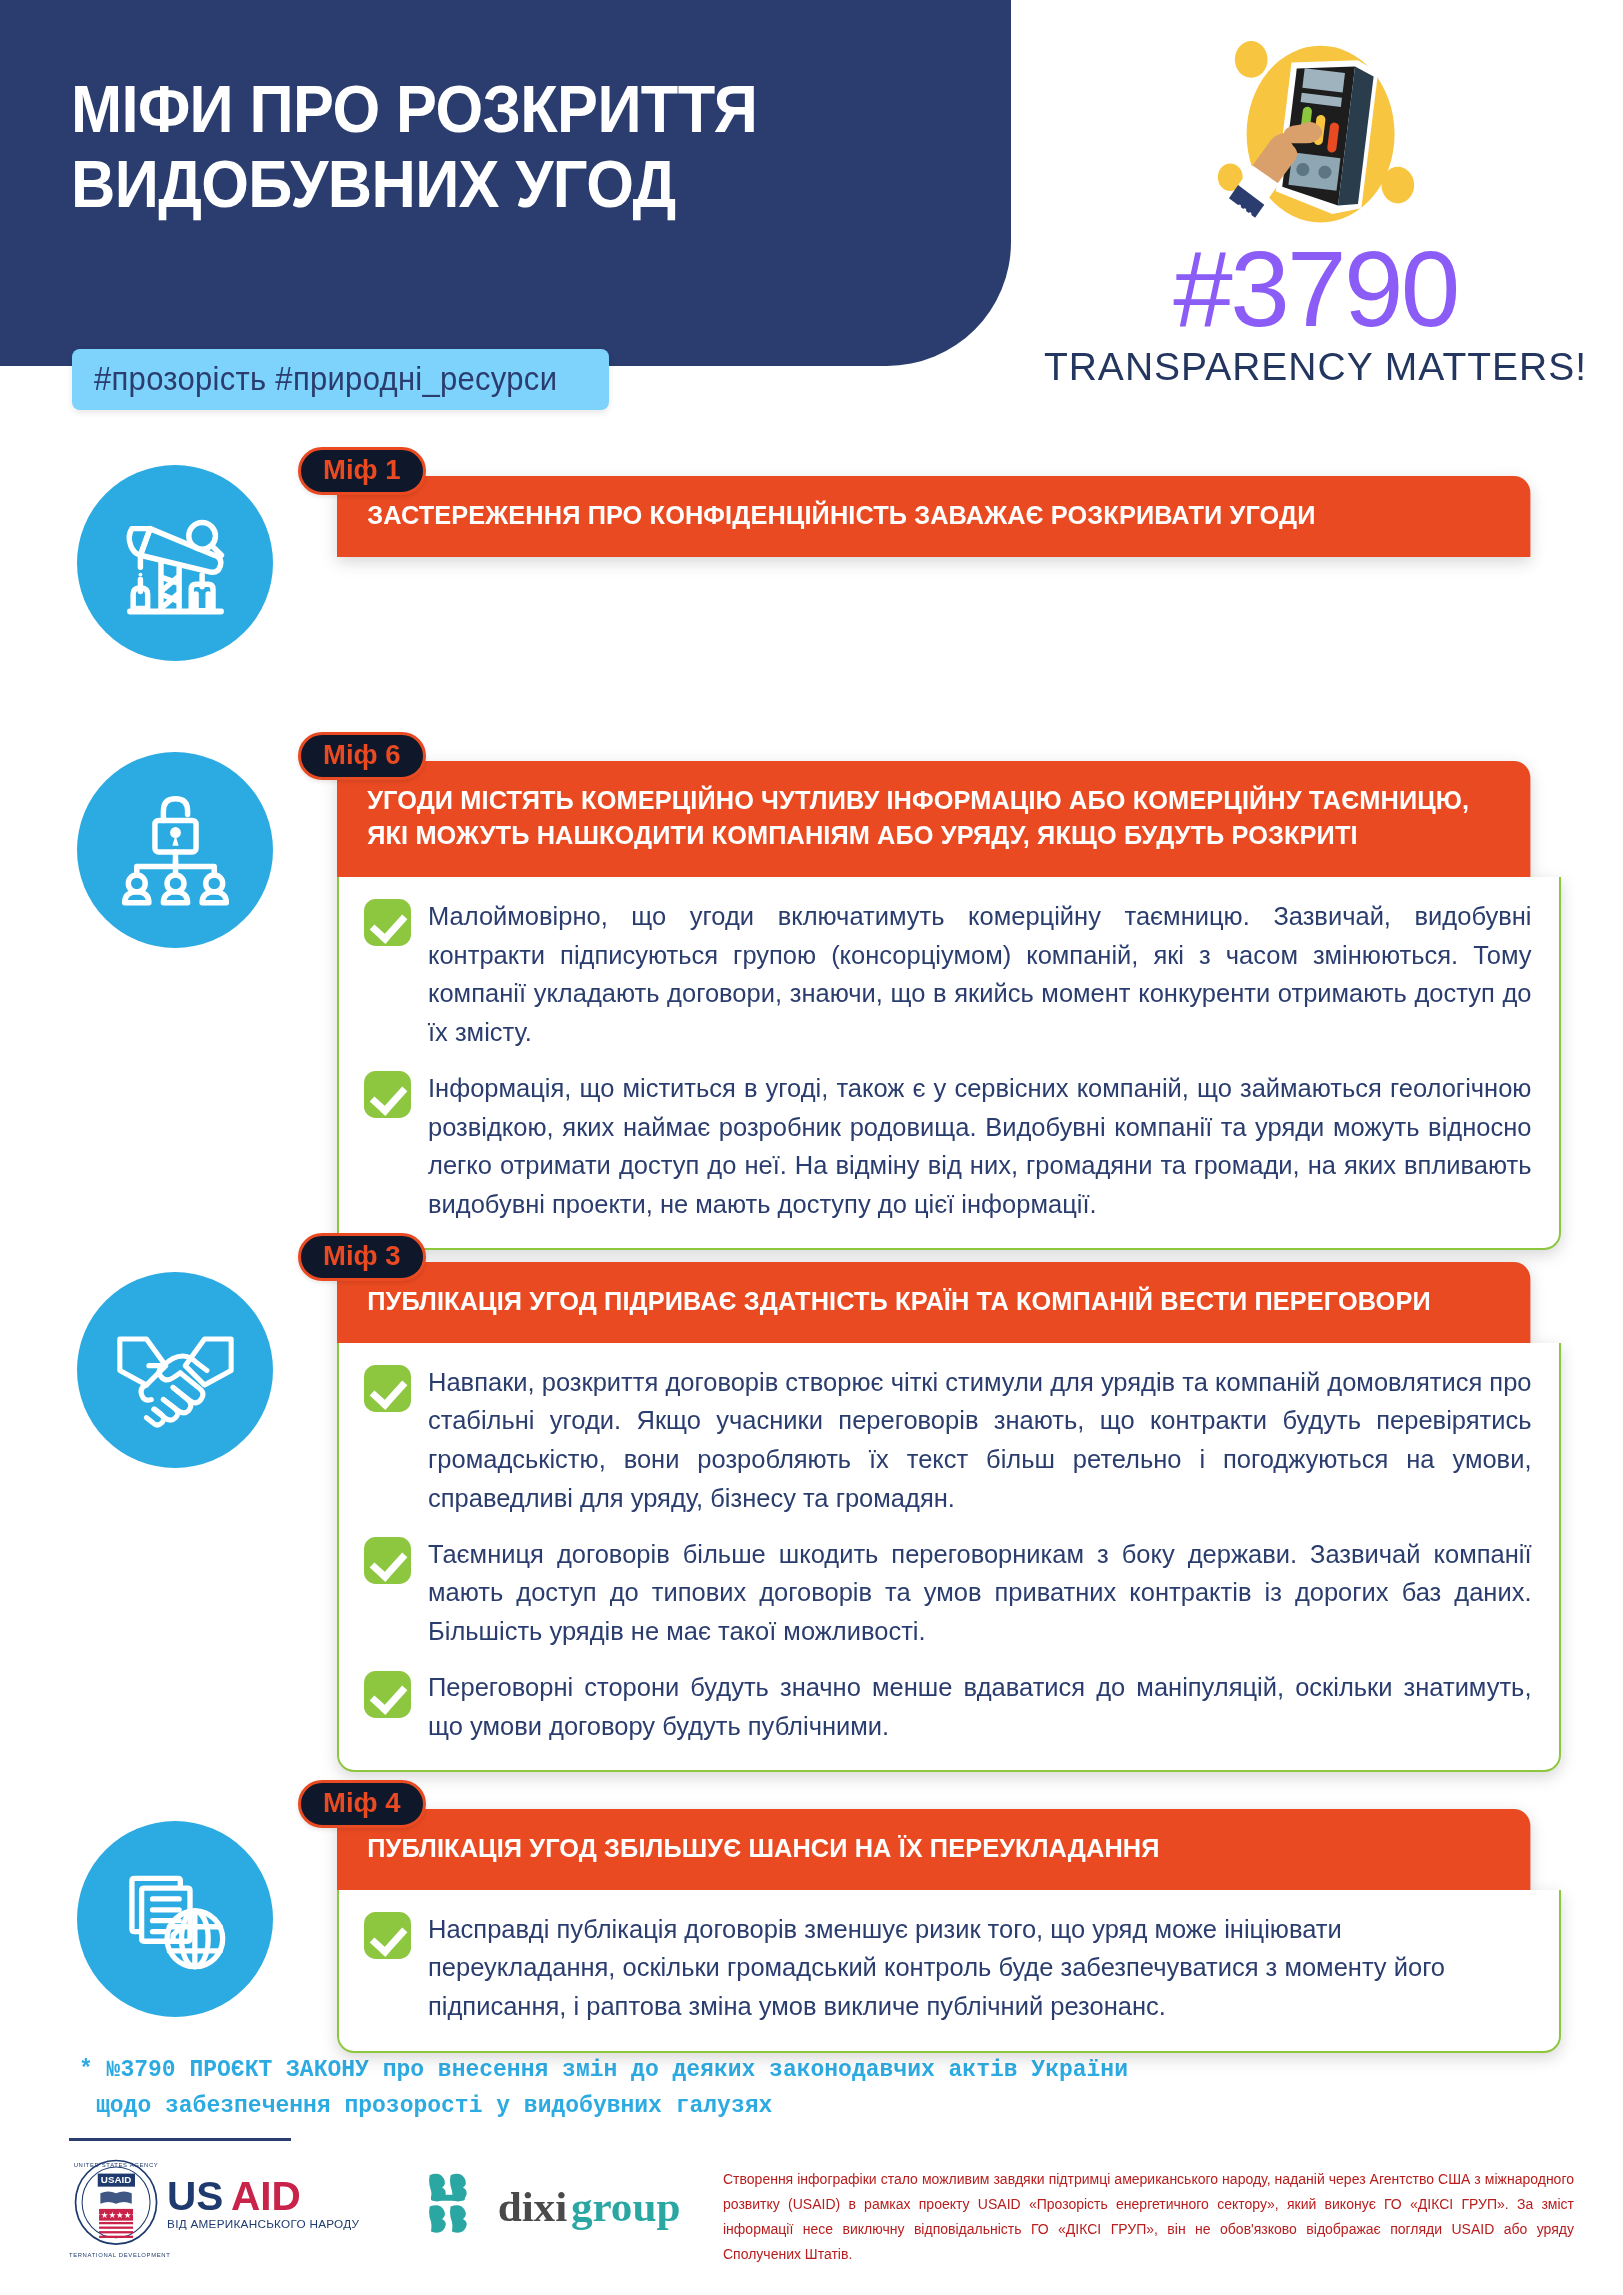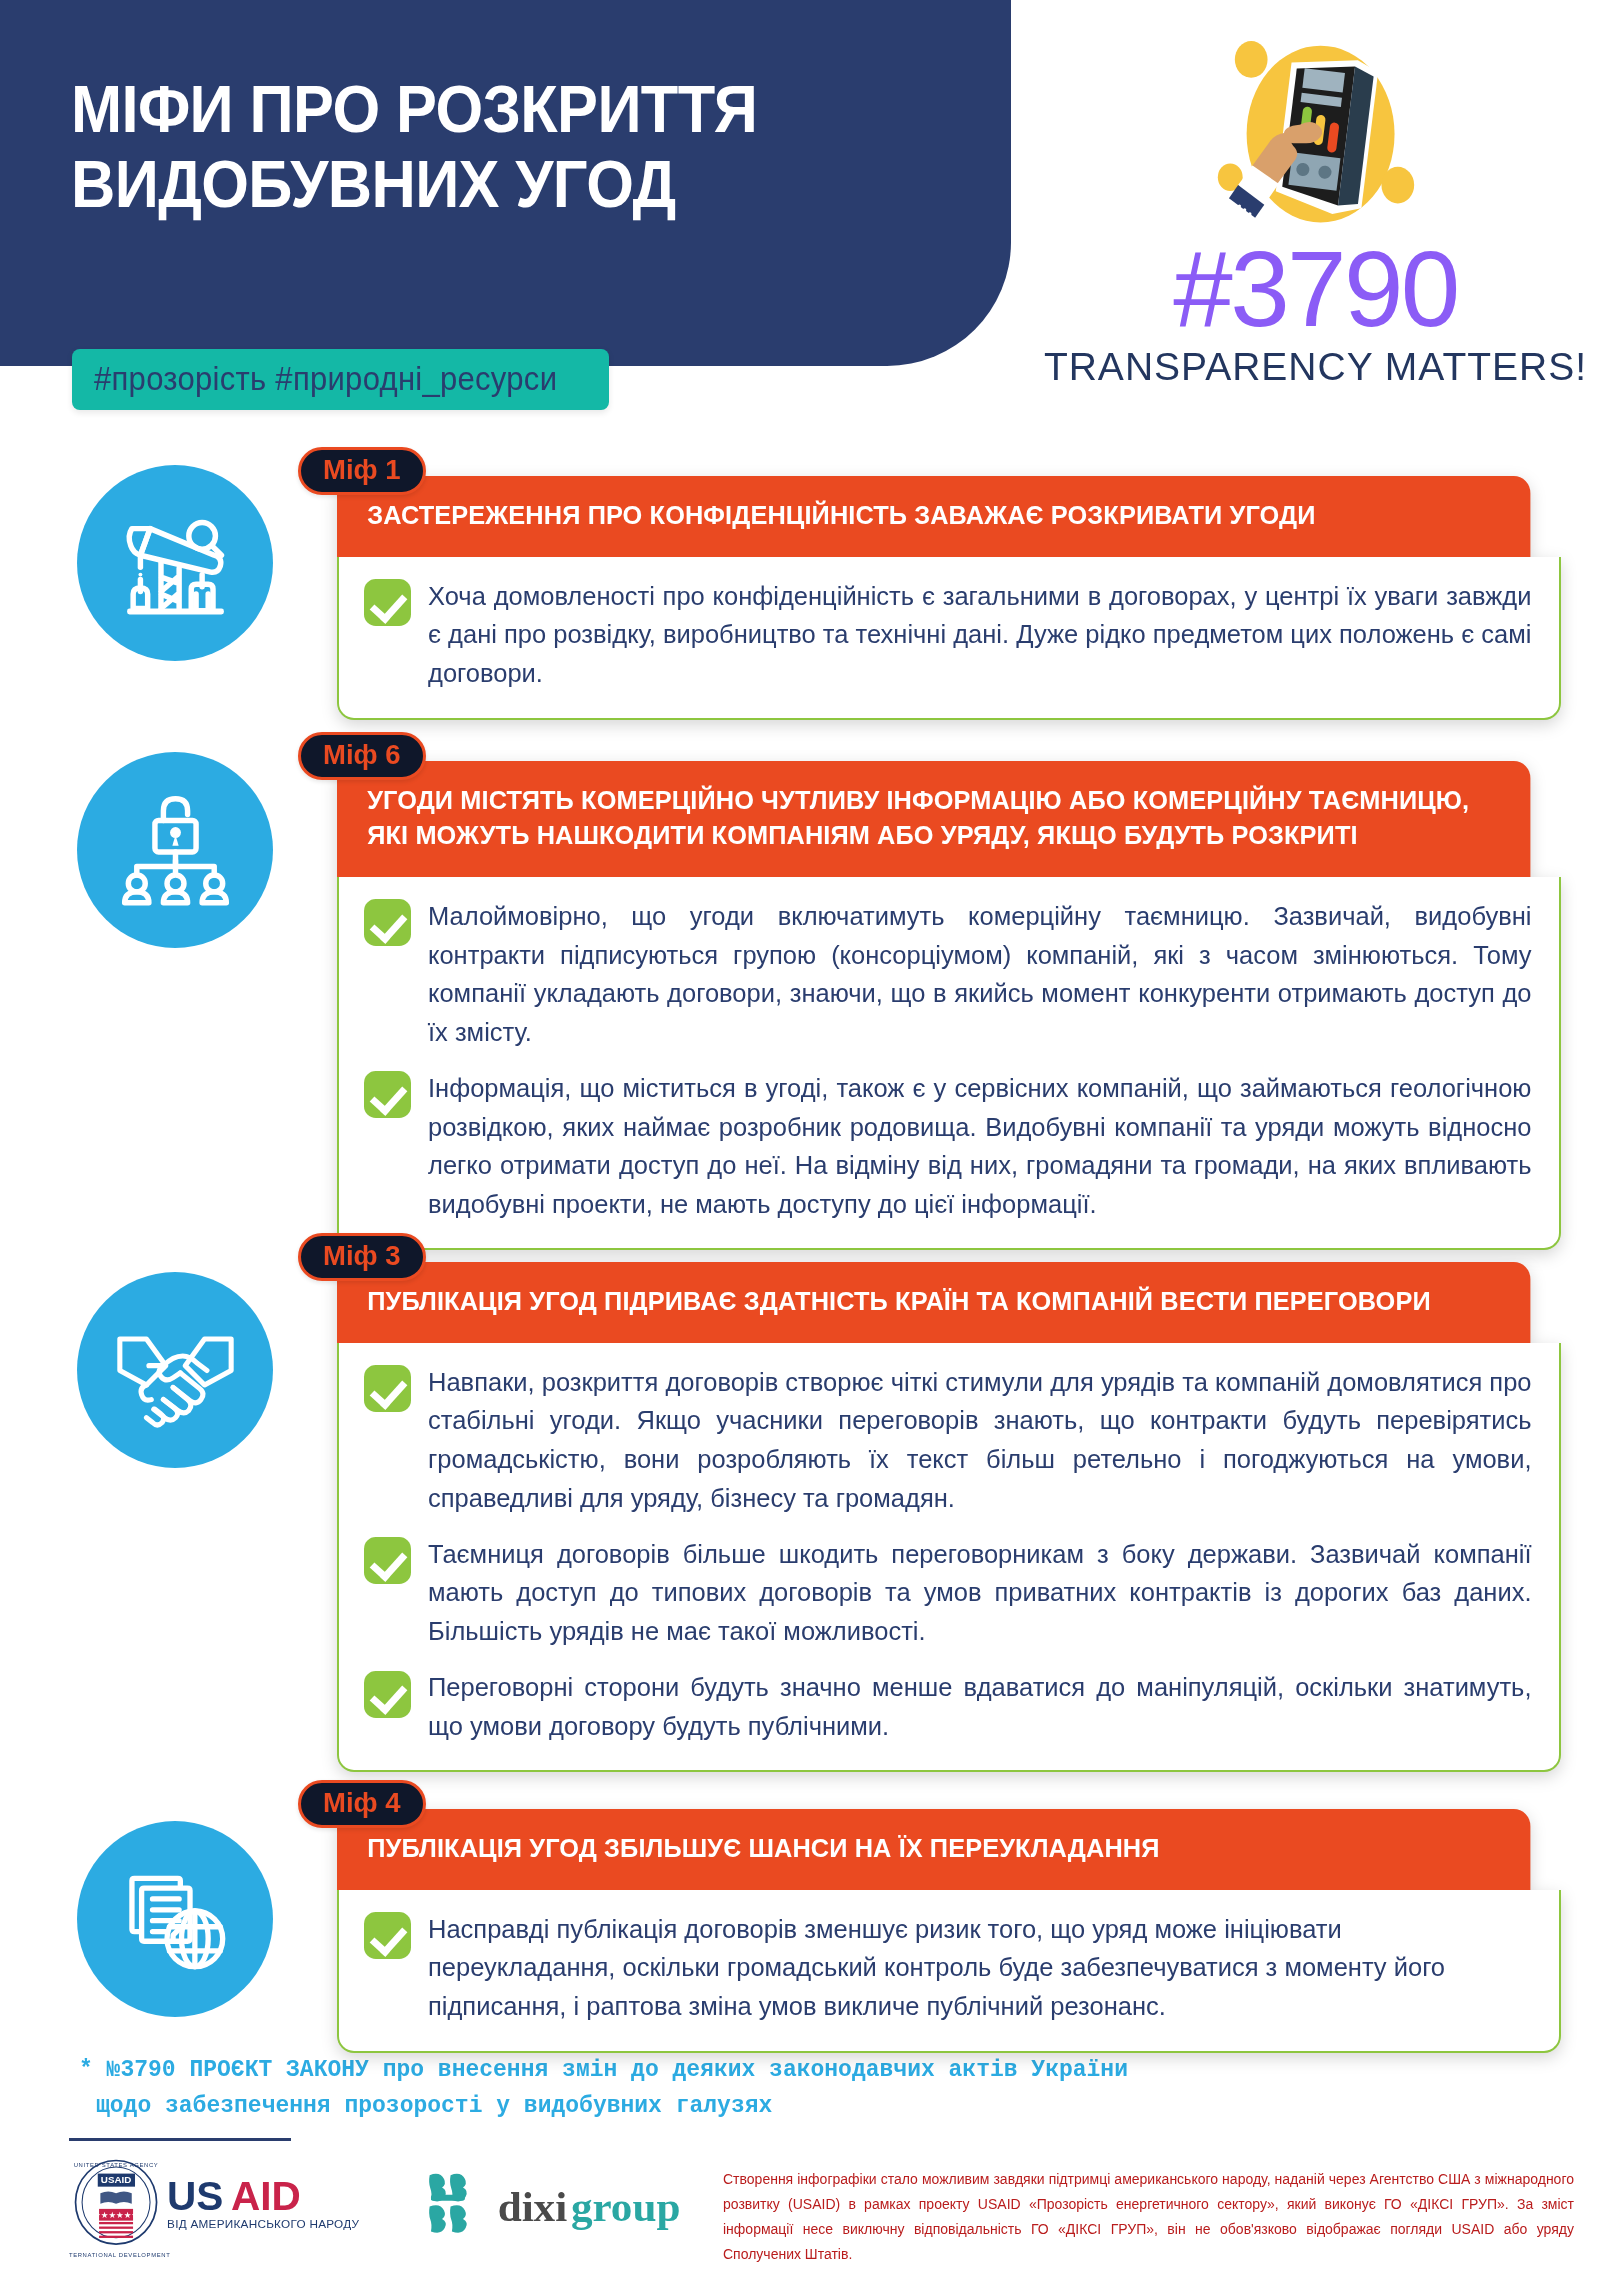--- a/index.html
+++ b/index.html
@@ -26,21 +26,21 @@
     font-weight:bold;
     line-height:1.14;
     letter-spacing:-0.7px;
     z-index:4;
     text-transform:uppercase;
     transform:scaleX(0.93);
     transform-origin:left top;
   }
   .hash-banner{
     position:absolute;left:72px;top:349px;
-    background:#14b8a6;
+    background:#7dd3fc;
     border-radius:7.9px;
     padding:10.5px 22px 12.4px 22px;
     z-index:5;
     box-shadow:0 2.6px 6.5px rgba(0,0,0,0.09);
   }
   .hash-banner span{
     color:#2a3d6e;
     font-size:33px;
     font-weight:400;
     letter-spacing:0.3px;
@@ -233,26 +233,20 @@
       <path d="M72 60 l0 10 M63 72 q0 -4 4 -4 l10 0 q4 0 4 4 l0 18 l-18 0 z"></path>
       <path d="M67 76 l0 14 l10 0 l0 -14"></path>
       <circle cx="72" cy="28" r="11"></circle>
       <path d="M80 36 l8 8"></path>
     </svg>
   </div>
   <div class="myth-body">
     <div class="badge">Міф 1</div>
     <div class="card">
       <div class="card-head">ЗАСТЕРЕЖЕННЯ ПРО КОНФІДЕНЦІЙНІСТЬ ЗАВАЖАЄ РОЗКРИВАТИ УГОДИ</div>
-      <div class="card-body">
-        <div class="bullet">
-          <span class="check"></span>
-          <p>Хоча домовленості про конфіденційність є загальними в договорах, у центрі їх уваги завжди є дані про розвідку, виробництво та технічні дані. Дуже рідко предметом цих положень є самі договори.</p>
-        </div>
-      </div>
     </div>
   </div>
 </div>
 
 <div class="myth" style="top:732px;">
   <div class="myth-circle" style="top:19.6px;">
     <svg viewBox="0 0 100 100" fill="none" stroke="#ffffff" stroke-width="4.5" stroke-linecap="round" stroke-linejoin="round">
       <rect x="33" y="26" width="34" height="26" rx="3"></rect>
       <path d="M40 26 l0 -8 q0 -10 10 -10 q10 0 10 10 l0 3"></path>
       <circle cx="50" cy="36" r="4.5" fill="#fff" stroke="none"></circle>

